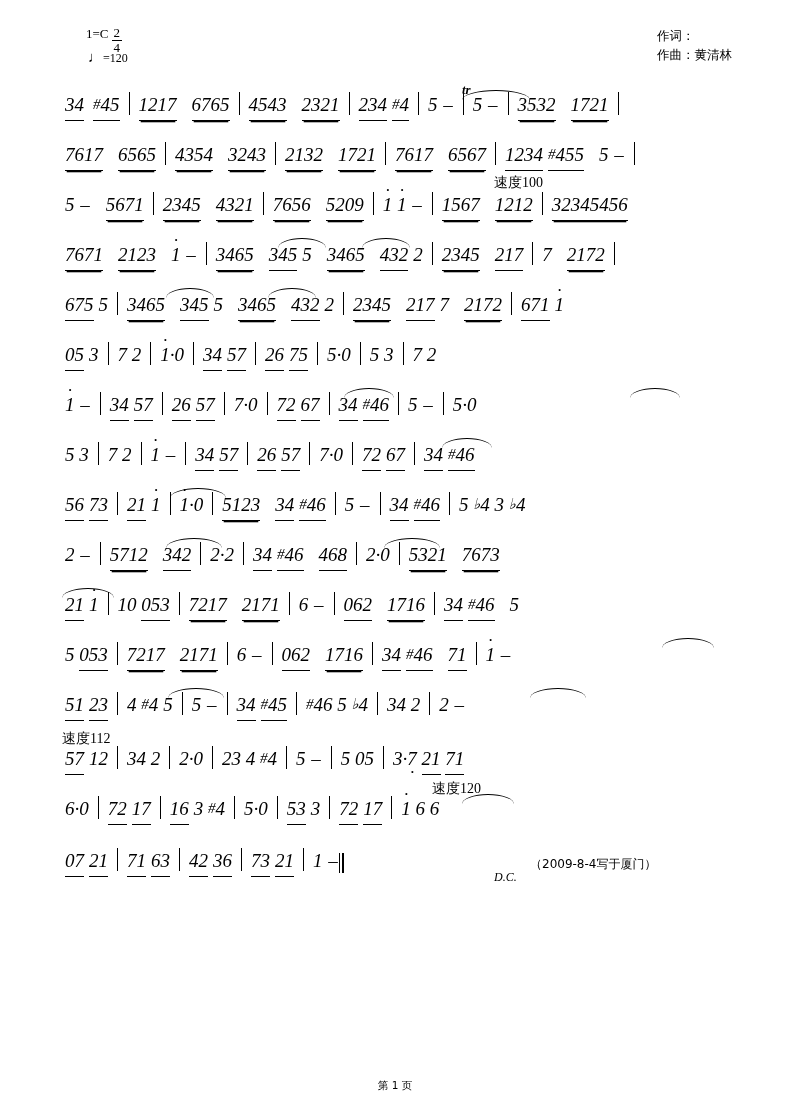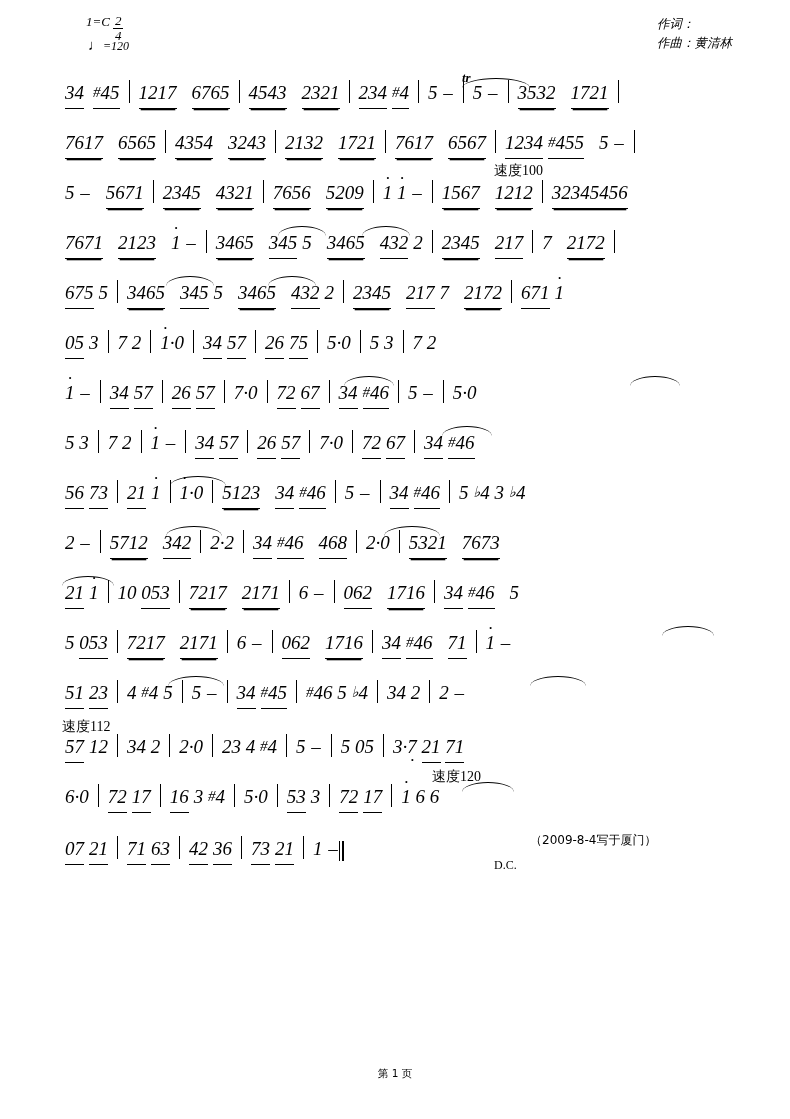--- a/index.html
+++ b/index.html
@@ -27,22 +27,21 @@
     font-family: "DejaVu Sans", sans-serif;
     font-size: 23px;
     font-weight: 600;
     letter-spacing: 3px;
     margin-top: 62px;
   }
   
   .header-row {
     position: relative;
     height: 52px;
-    margin-top: 14px;
-    font-style: italic;
+    margin-top: 26px;
   }
   .keysig {
     position: absolute;
     left: 86px;
     top: 0px;
     font-family: "Liberation Serif", serif;
     font-size: 13px;
   }
   .keysig .key {
     display: inline-block;
@@ -183,20 +182,21 @@
     left: 0; right: 0;
     text-align: center;
     bottom: 52px;
     font-family: "DejaVu Sans", sans-serif;
     font-size: 10.5px;
   }
   .dc {
     position: absolute;
     font-family: "Liberation Serif", serif;
     font-size: 12px;
+    font-style: italic;
   }
   .fine-bar {
     display: inline-block;
     position: relative;
     width: 6px;
     height: 20px;
     vertical-align: middle;
   }
   .fine-bar::before {
     content: "";
@@ -579,20 +579,20 @@
         <span class="bar"></span>
         <span class="cell"><span class="grp u1">71</span><span class="sp-s"></span><span class="grp u1">63</span></span>
         <span class="bar"></span>
         <span class="cell"><span class="grp u1">42</span><span class="sp-s"></span><span class="grp u1">36</span></span>
         <span class="bar"></span>
         <span class="cell"><span class="grp u1">73</span><span class="sp-s"></span><span class="grp u1">21</span></span>
         <span class="bar"></span>
         <span class="cell">1 <span class="dash">–</span><span class="fine-bar"></span></span>
       </div>
       <div class="dc" style="left:432px; top:36px;">D.C.</div>
-      <div class="footer-note" style="left:468px; top:10px;">（2009-8-4写于厦门）</div>
+      <div class="footer-note" style="left:468px; top:22px;">（2009-8-4写于厦门）</div>
     </div>
 
   </div>
 
   <div class="page-num">第 1 页</div>
 
 </div>
 
 </body></html>

